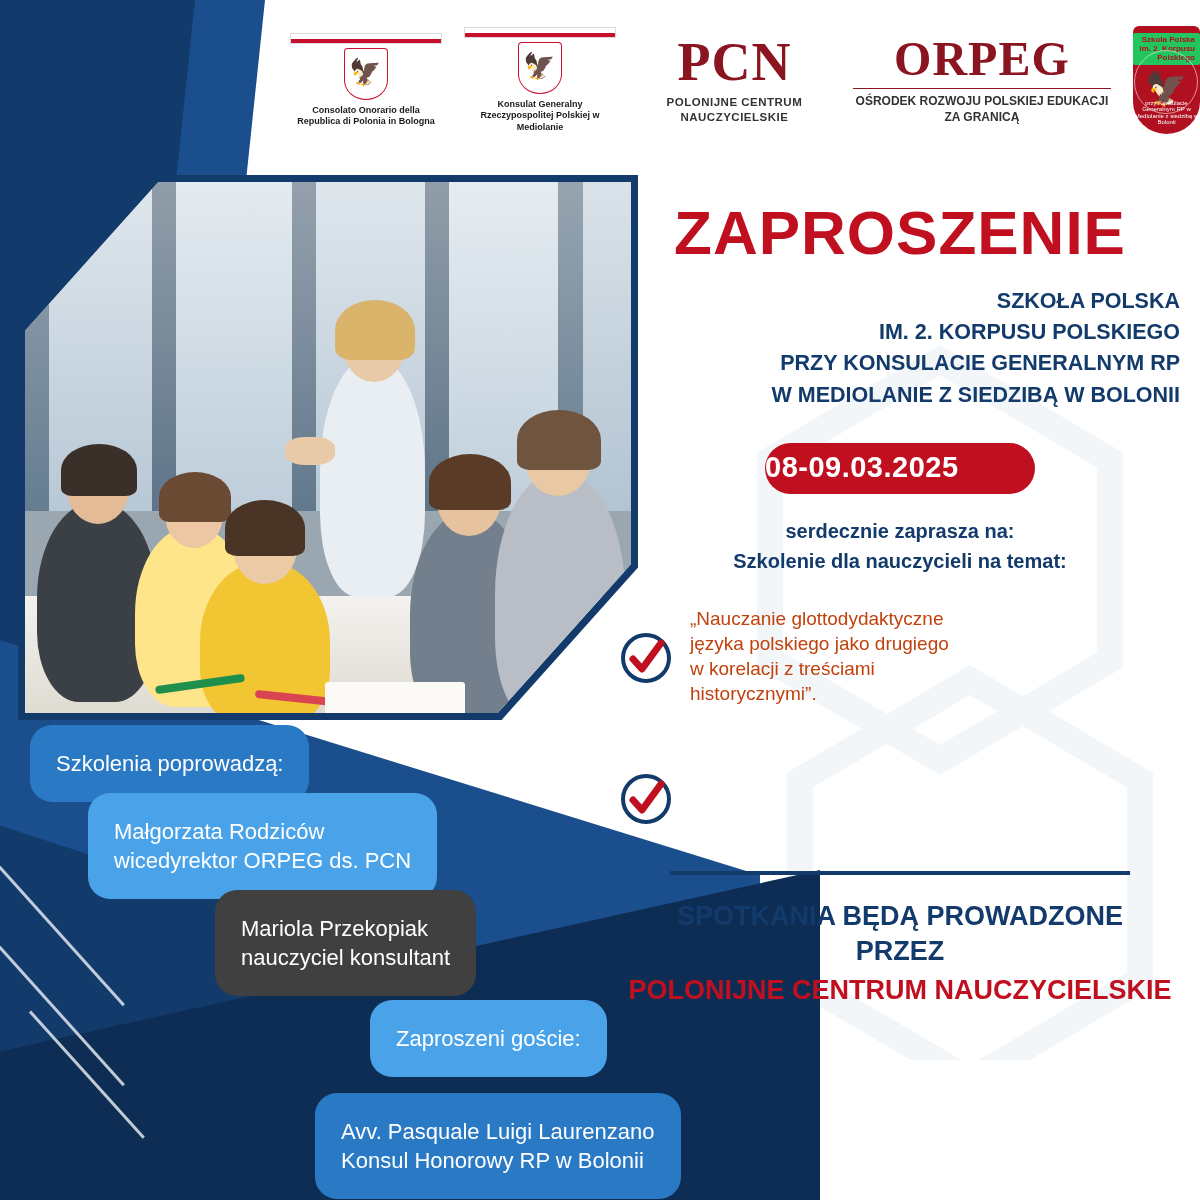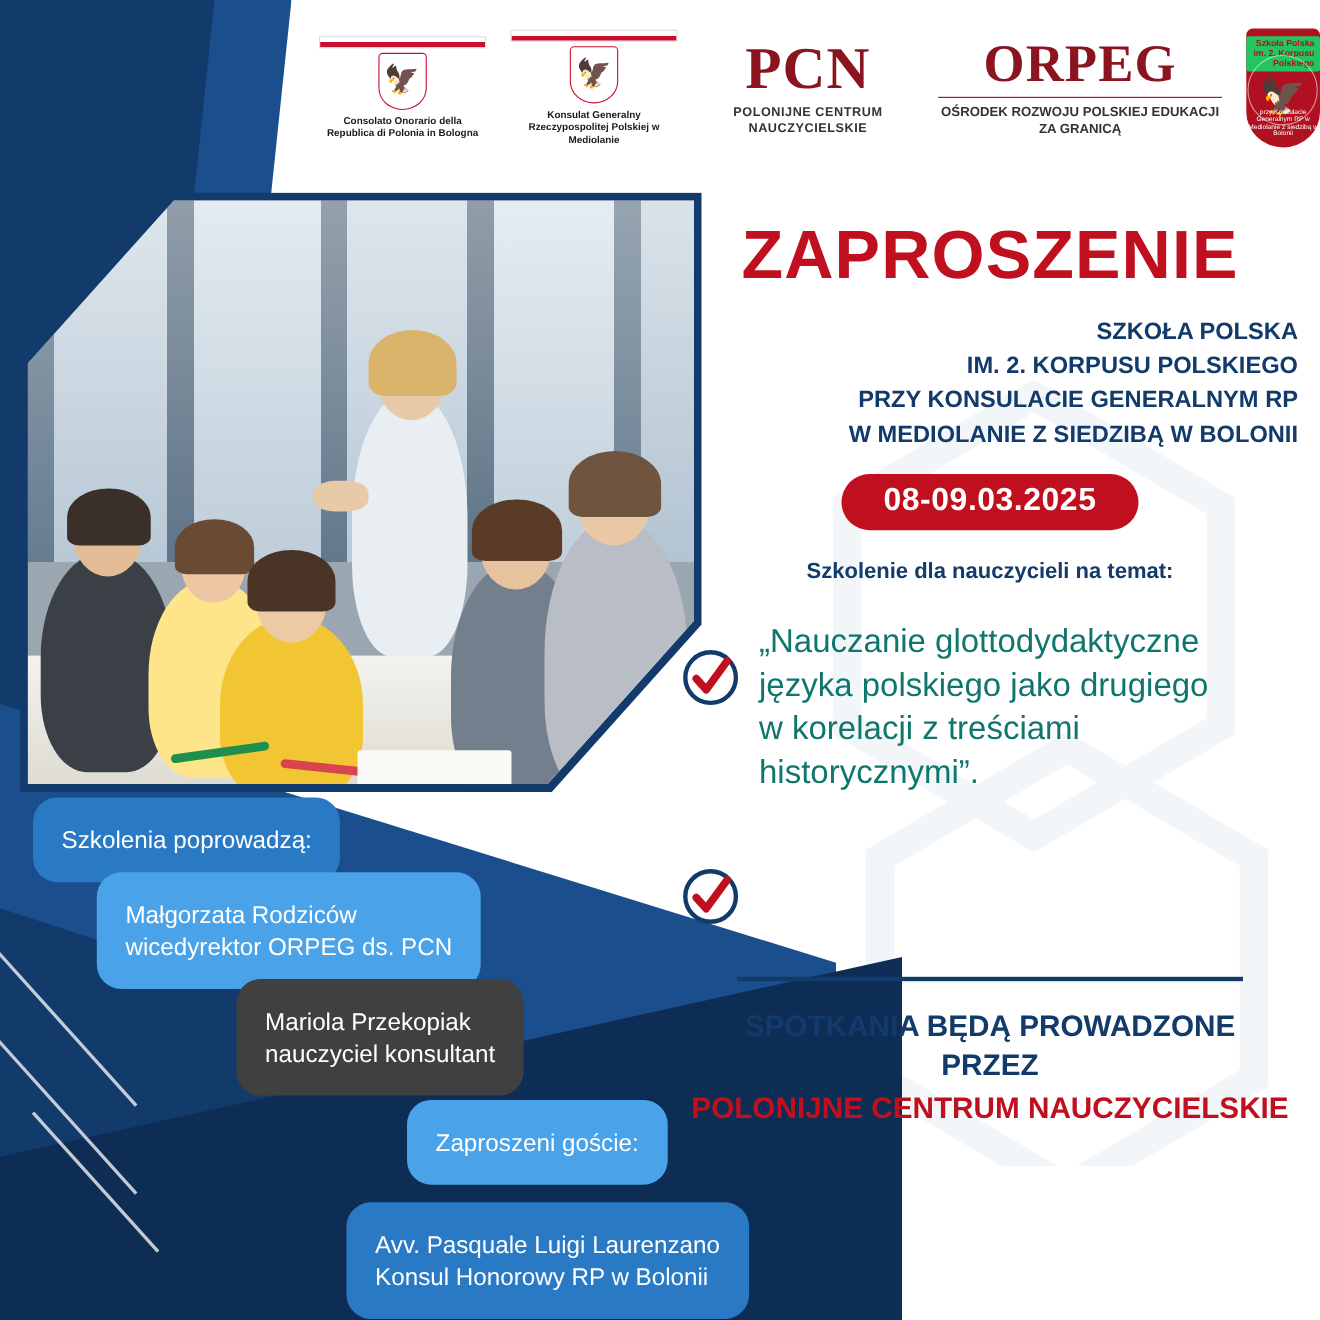--- a/index.html
+++ b/index.html
@@ -275,27 +275,27 @@
     margin: 22px 0 22px 0;
   }
   .school-name {
     font-size: 21.5px;
     font-weight: bold;
     color: #123a6b;
     text-align: right;
     line-height: 1.45;
   }
   .date-pill {
-    margin: 20px auto 0 auto;
+    margin: 32px auto 0 auto;
     width: 270px;
     background: #c0101f;
     color: #ffffff;
     font-size: 29px;
     font-weight: bold;
-    text-align: center;
+    text-align: left;
     border-radius: 26px;
     padding: 8px 0 10px 0;
     letter-spacing: 0.5px;
   }
   .invite-lines {
     margin-top: 22px;
     text-align: center;
     color: #123a6b;
     font-size: 20px;
     font-weight: bold;
@@ -305,22 +305,22 @@
     display: flex;
     align-items: flex-start;
     gap: 18px;
     margin-top: 30px;
   }
   .check-ico {
     flex: 0 0 auto;
     margin-top: 26px;
   }
   .bullet-text {
-    font-size: 30px;
-    color: #0f766e;
+    font-size: 19px;
+    color: #c2410c;
     line-height: 1.33;
   }
   .bullet-row.second { margin-top: 40px; }
   .bullet-row.second .check-ico { margin-top: 26px; }
   .divider {
     margin: 42px auto 0 auto;
     width: 460px;
     height: 4px;
     background: #123a6b;
   }
@@ -463,20 +463,21 @@
     <div class="school-name">
       <div>SZKOŁA POLSKA</div>
       <div>IM. 2. KORPUSU POLSKIEGO</div>
       <div>PRZY KONSULACIE GENERALNYM RP</div>
       <div>W MEDIOLANIE Z SIEDZIBĄ W BOLONII</div>
     </div>
 
     <div class="date-pill">08-09.03.2025</div>
 
     <div class="invite-lines">
+      <div>serdecznie zaprasza na:</div>
       <div>Szkolenie dla nauczycieli  na temat:</div>
     </div>
 
     <div class="bullet-row first">
       <span class="check-ico">
         <svg width="52" height="52" viewBox="0 0 52 52">
           <circle cx="26" cy="26" r="23" fill="none" stroke="#123a6b" stroke-width="4"></circle>
           <path d="M13 27 L22 37 L41 11" fill="none" stroke="#c0101f" stroke-width="7" stroke-linecap="round" stroke-linejoin="round"></path>
         </svg>
       </span>

